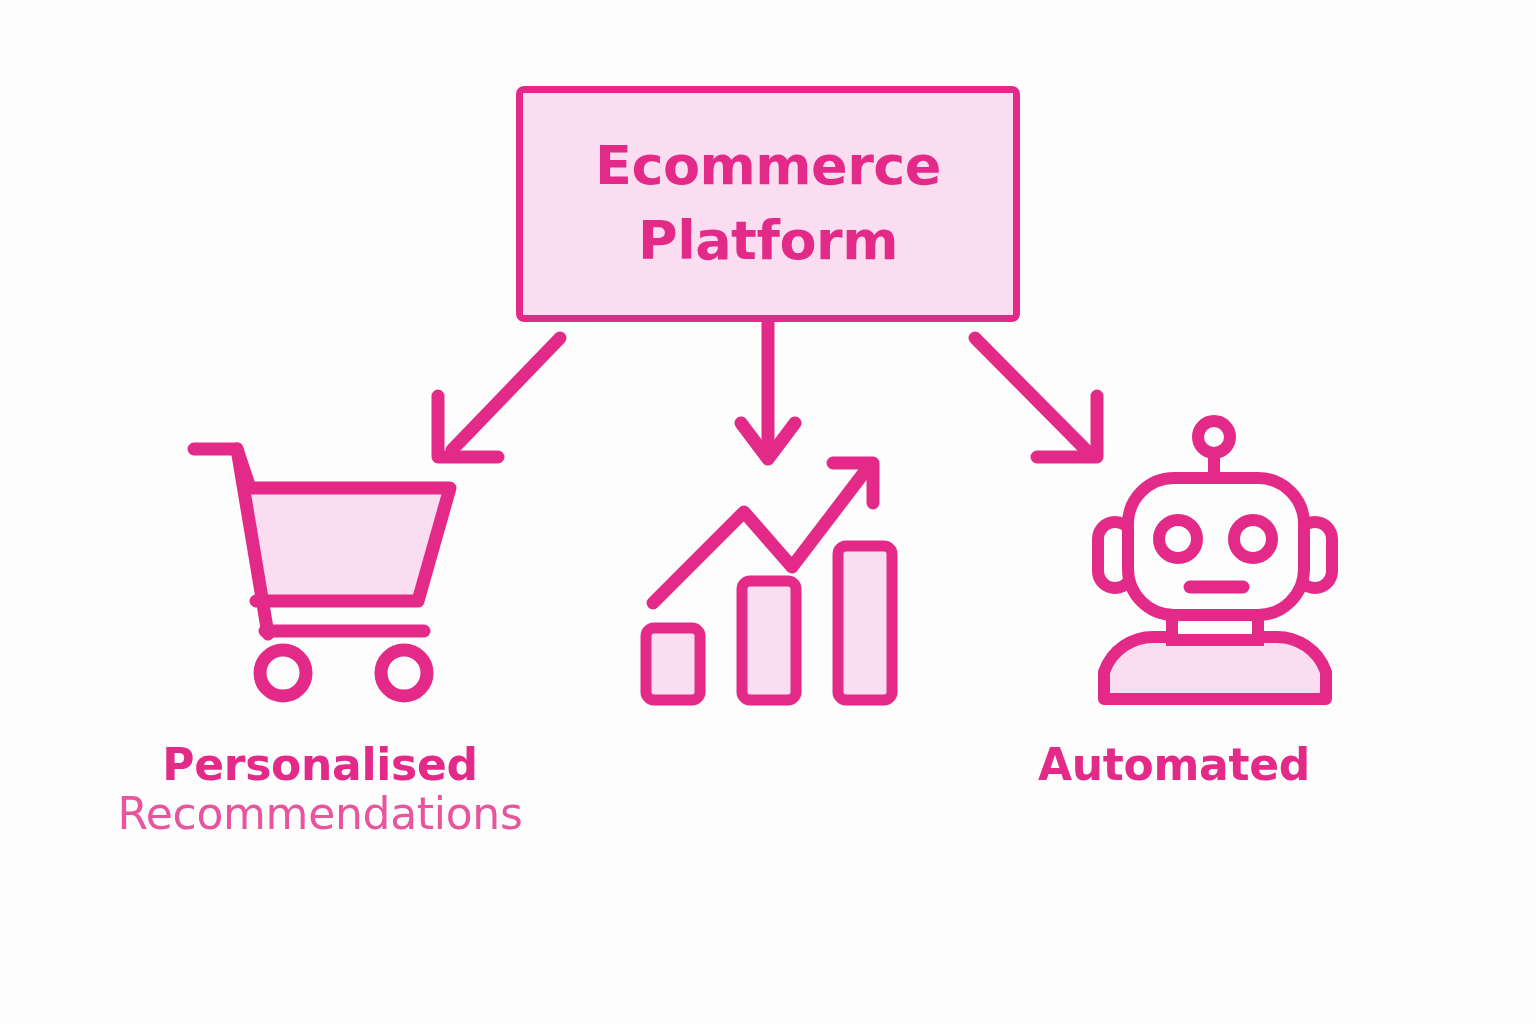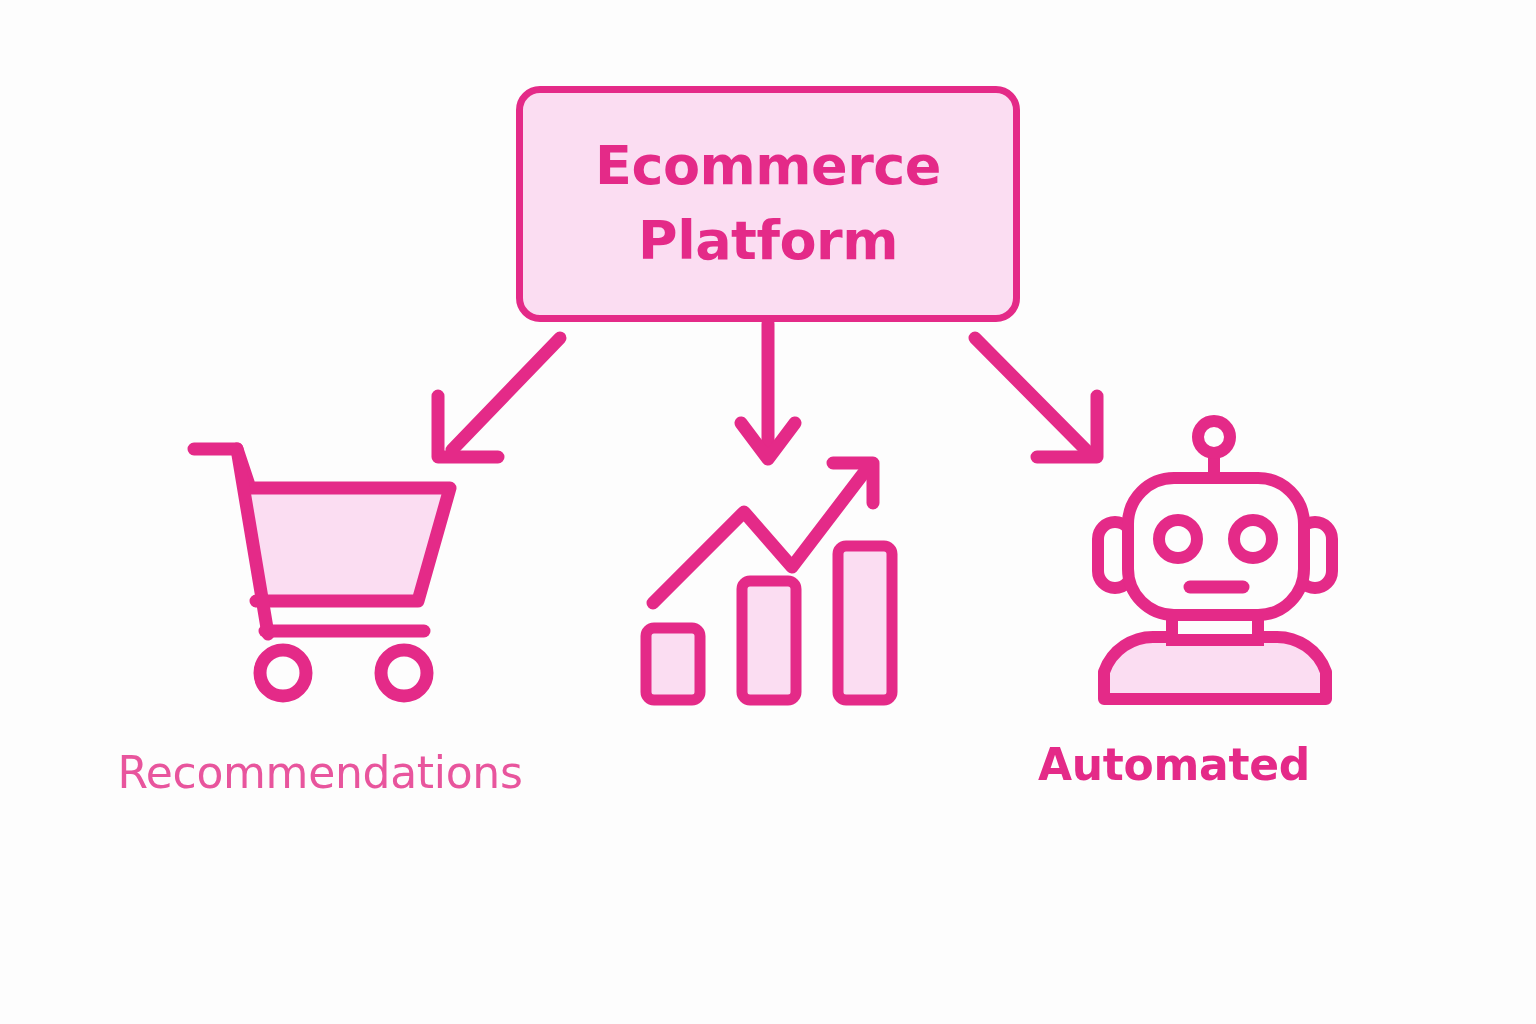--- a/index.html
+++ b/index.html
@@ -19,21 +19,21 @@
   
   .root-box {
     position: absolute;
     left: 516px;
     top: 86px;
     width: 504px;
     height: 236px;
     box-sizing: border-box;
     background: #fbddf2;
     border: 7px solid #e42a88;
-    border-radius: 24px;
+    border-radius: 8px;
     display: flex;
     flex-direction: column;
     align-items: center;
     justify-content: center;
   }
   .root-line {
     color: #e42a88;
     font-size: 54px;
     font-weight: 700;
     line-height: 1.38;
@@ -63,21 +63,21 @@
     font-weight: 700;
     letter-spacing: -0.3px;
     white-space: nowrap;
   }
   .label-secondary {
     color: #e8559d;
     font-size: 44px;
     font-weight: 400;
     letter-spacing: -0.3px;
     white-space: nowrap;
-    margin-top: 8px;
+    margin-top: 0;
   }
 
   #label-1 { left: 0px;    top: 740px; width: 640px; }
   #label-2 { left: 610px;  top: 740px; width: 320px; }
   #label-3 { left: 856px;  top: 740px; width: 636px; }
 </style>
 </head>
 <body>
 
 <div id="canvas">
@@ -147,20 +147,21 @@
 
       <line x1="1190" y1="587" x2="1243" y2="587" stroke="#e42a88" stroke-width="13" stroke-linecap="round"></line>
 
       <line x1="1214" y1="478" x2="1214" y2="452" stroke="#e42a88" stroke-width="12" stroke-linecap="round"></line>
 
       <circle cx="1214" cy="437" r="16" fill="#fdfdfd" stroke="#e42a88" stroke-width="12"></circle>
     </g>
   </svg>
 
   <div class="label-block" id="label-1">
+    <div class="label-primary">Personalised</div>
     <div class="label-secondary">Recommendations</div>
   </div>
 
 
   <div class="label-block" id="label-3">
     <div class="label-primary">Automated</div>
   </div>
 
 </div>
 

